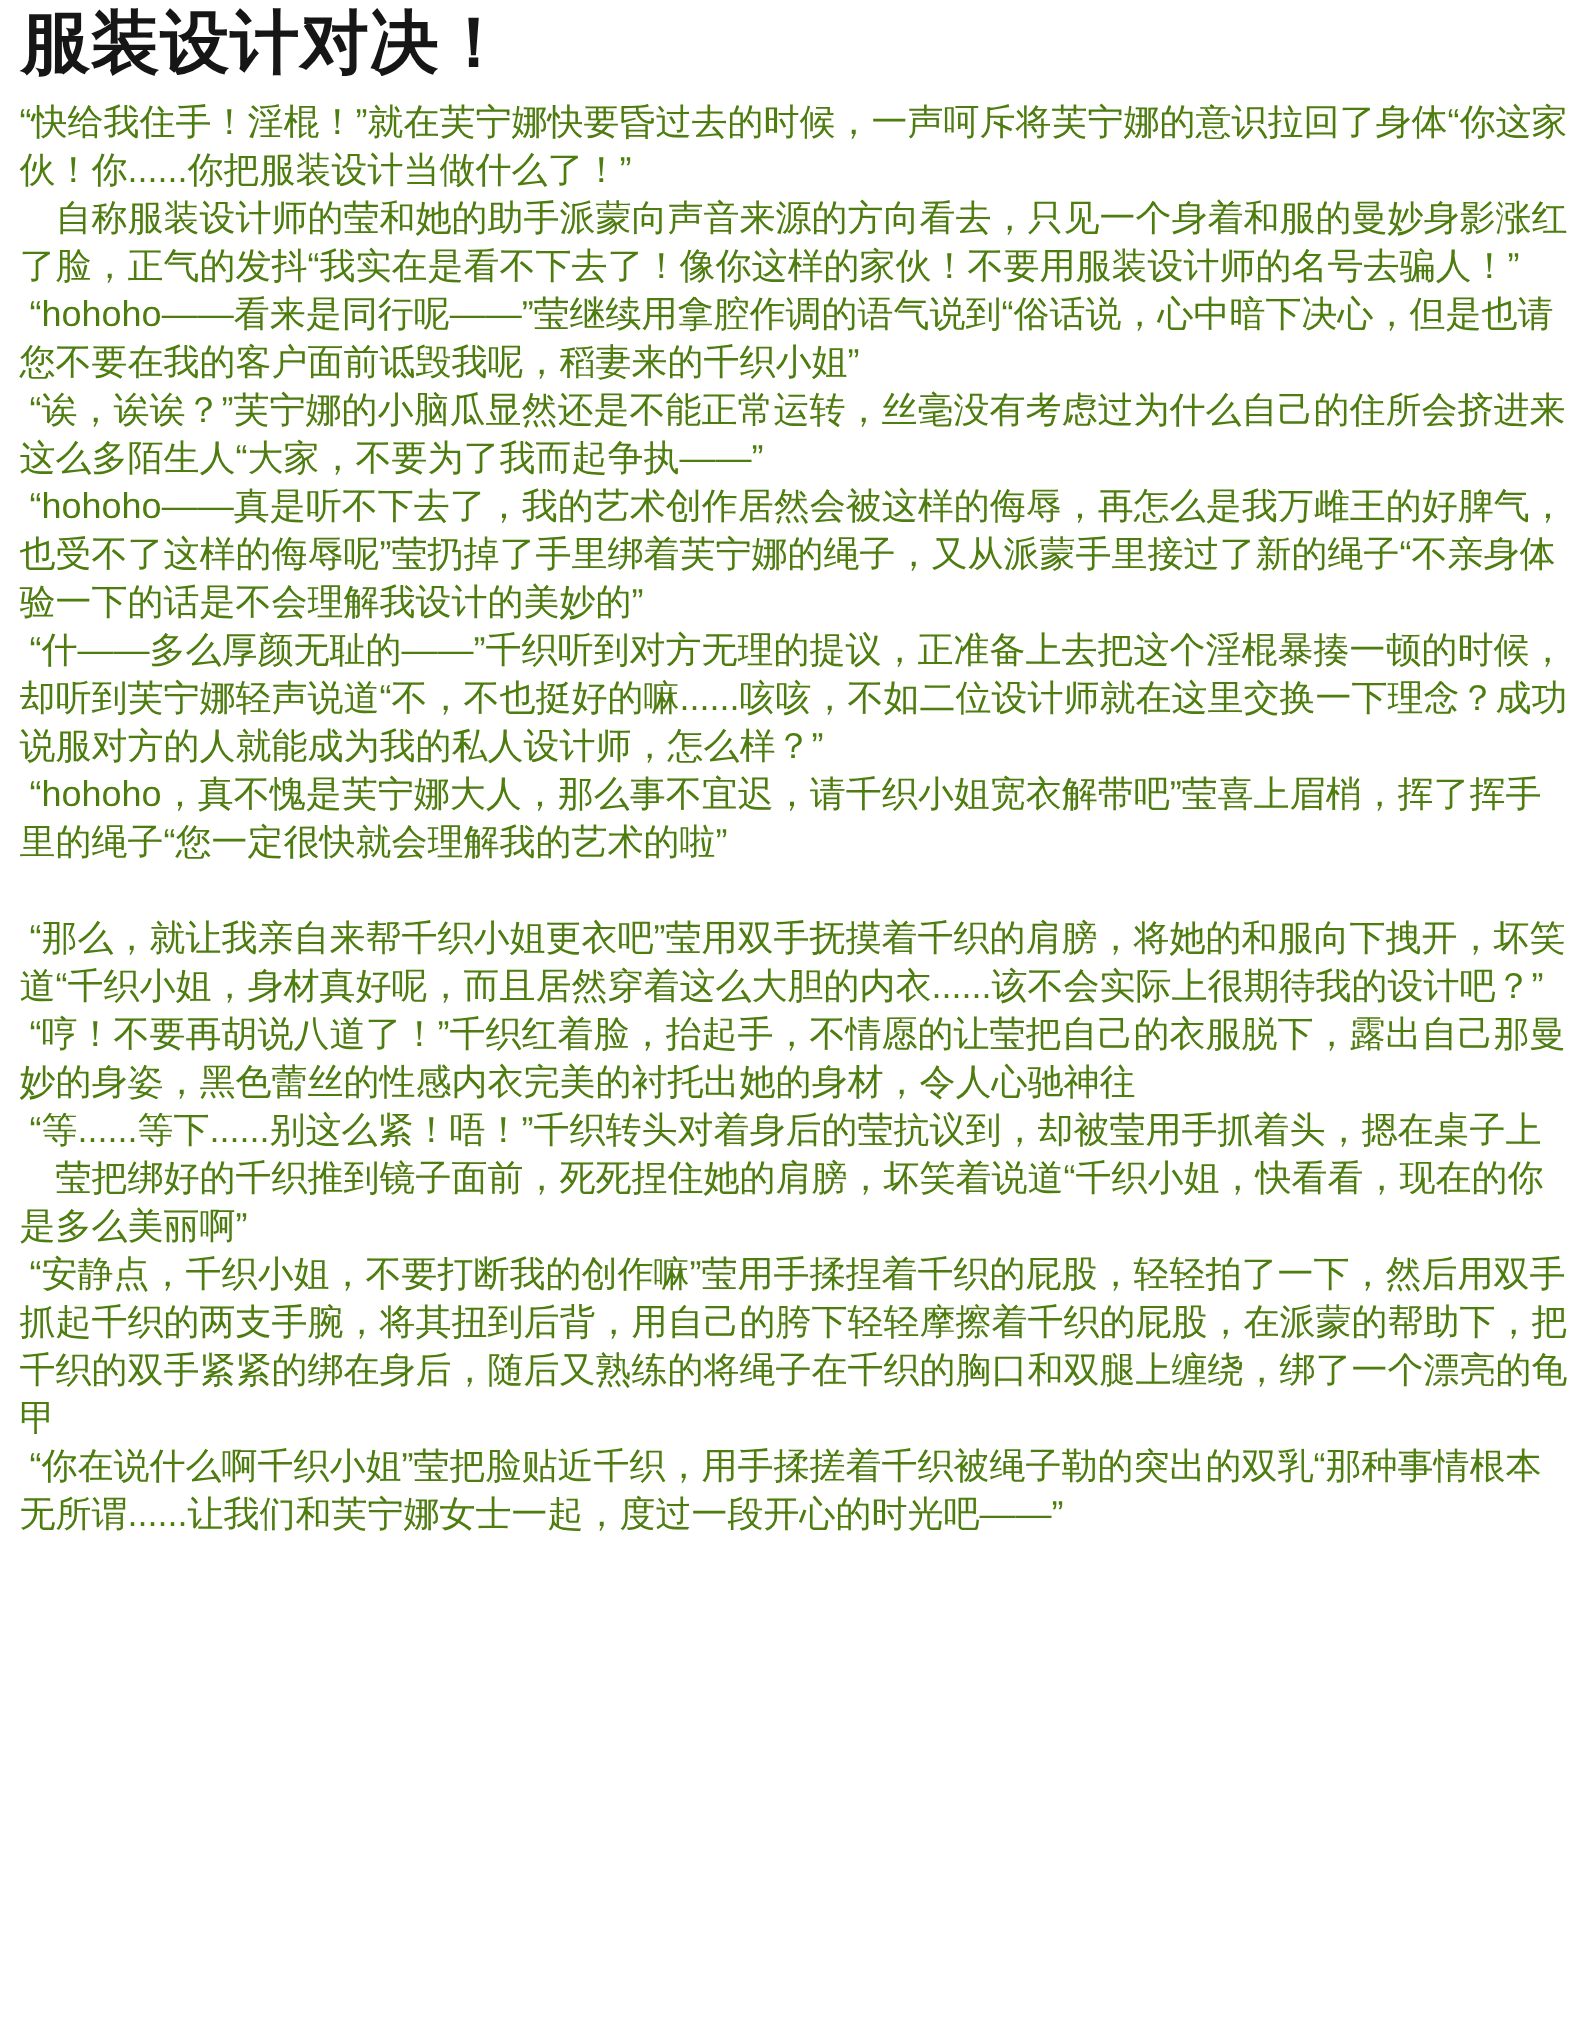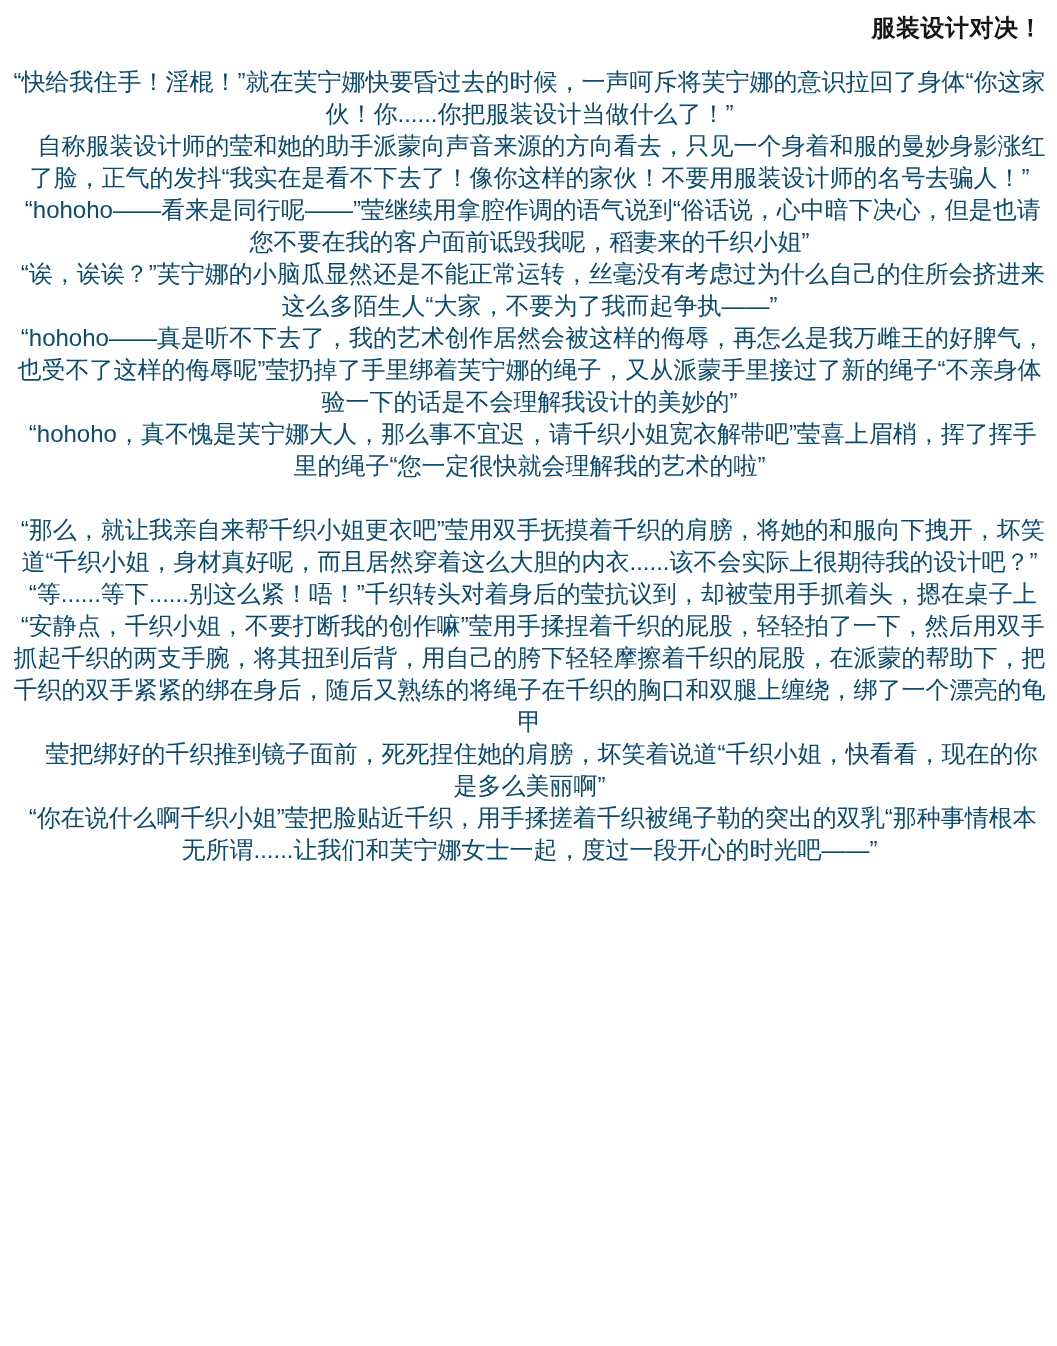--- a/index.html
+++ b/index.html
@@ -9,55 +9,55 @@
   }
   .page {
     width: 1057px;
     min-height: 1346px;
     background: #ffffff;
     box-sizing: border-box;
     font-family: "Liberation Sans", "DejaVu Sans", sans-serif;
   }
   .article-title {
     margin: 8px 14px 0 14px;
-    font-size: 24px;
+    font-size: 46px;
     line-height: 40px;
     font-weight: 700;
     color: #161616;
     letter-spacing: 0.5px;
-    text-align: right;
   }
   .article-body {
     margin-top: 18px;
     padding: 0 11px 0 13px;
     font-size: 24px;
     line-height: 32px;
-    color: #0c4a6e;
-    text-align: center;
+    color: #4d7c0f;
   }
   .article-body p {
     margin: 0;
     padding: 0;
     min-height: 32px;
     white-space: pre-wrap;
     word-break: break-all;
   }
 </style>
 </head>
 <body>
 
 <div class="page">
   <h1 class="article-title">服装设计对决！</h1>
   <div class="article-body">
       <p>“快给我住手！淫棍！”就在芙宁娜快要昏过去的时候，一声呵斥将芙宁娜的意识拉回了身体“你这家伙！你......你把服装设计当做什么了！”</p>
       <p>　自称服装设计师的莹和她的助手派蒙向声音来源的方向看去，只见一个身着和服的曼妙身影涨红了脸，正气的发抖“我实在是看不下去了！像你这样的家伙！不要用服装设计师的名号去骗人！”</p>
       <p> “hohoho——看来是同行呢——”莹继续用拿腔作调的语气说到“俗话说，心中暗下决心，但是也请您不要在我的客户面前诋毁我呢，稻妻来的千织小姐”</p>
       <p> “诶，诶诶？”芙宁娜的小脑瓜显然还是不能正常运转，丝毫没有考虑过为什么自己的住所会挤进来这么多陌生人“大家，不要为了我而起争执——”</p>
       <p> “hohoho——真是听不下去了，我的艺术创作居然会被这样的侮辱，再怎么是我万雌王的好脾气，也受不了这样的侮辱呢”莹扔掉了手里绑着芙宁娜的绳子，又从派蒙手里接过了新的绳子“不亲身体验一下的话是不会理解我设计的美妙的”</p>
+      <p> “什——多么厚颜无耻的——”千织听到对方无理的提议，正准备上去把这个淫棍暴揍一顿的时候，却听到芙宁娜轻声说道“不，不也挺好的嘛......咳咳，不如二位设计师就在这里交换一下理念？成功说服对方的人就能成为我的私人设计师，怎么样？”</p>
       <p> “hohoho，真不愧是芙宁娜大人，那么事不宜迟，请千织小姐宽衣解带吧”莹喜上眉梢，挥了挥手里的绳子“您一定很快就会理解我的艺术的啦”</p>
       <p></p>
       <p> “那么，就让我亲自来帮千织小姐更衣吧”莹用双手抚摸着千织的肩膀，将她的和服向下拽开，坏笑道“千织小姐，身材真好呢，而且居然穿着这么大胆的内衣......该不会实际上很期待我的设计吧？”</p>
+      <p> “哼！不要再胡说八道了！”千织红着脸，抬起手，不情愿的让莹把自己的衣服脱下，露出自己那曼妙的身姿，黑色蕾丝的性感内衣完美的衬托出她的身材，令人心驰神往</p>
       <p> “等......等下......别这么紧！唔！”千织转头对着身后的莹抗议到，却被莹用手抓着头，摁在桌子上</p>
+      <p>　莹把绑好的千织推到镜子面前，死死捏住她的肩膀，坏笑着说道“千织小姐，快看看，现在的你是多么美丽啊”</p>
       <p> “安静点，千织小姐，不要打断我的创作嘛”莹用手揉捏着千织的屁股，轻轻拍了一下，然后用双手抓起千织的两支手腕，将其扭到后背，用自己的胯下轻轻摩擦着千织的屁股，在派蒙的帮助下，把千织的双手紧紧的绑在身后，随后又熟练的将绳子在千织的胸口和双腿上缠绕，绑了一个漂亮的龟甲</p>
-      <p>　莹把绑好的千织推到镜子面前，死死捏住她的肩膀，坏笑着说道“千织小姐，快看看，现在的你是多么美丽啊”</p>
       <p> “你在说什么啊千织小姐”莹把脸贴近千织，用手揉搓着千织被绳子勒的突出的双乳“那种事情根本无所谓......让我们和芙宁娜女士一起，度过一段开心的时光吧——”</p>
     </div>
 </div>
 
 </body></html>

